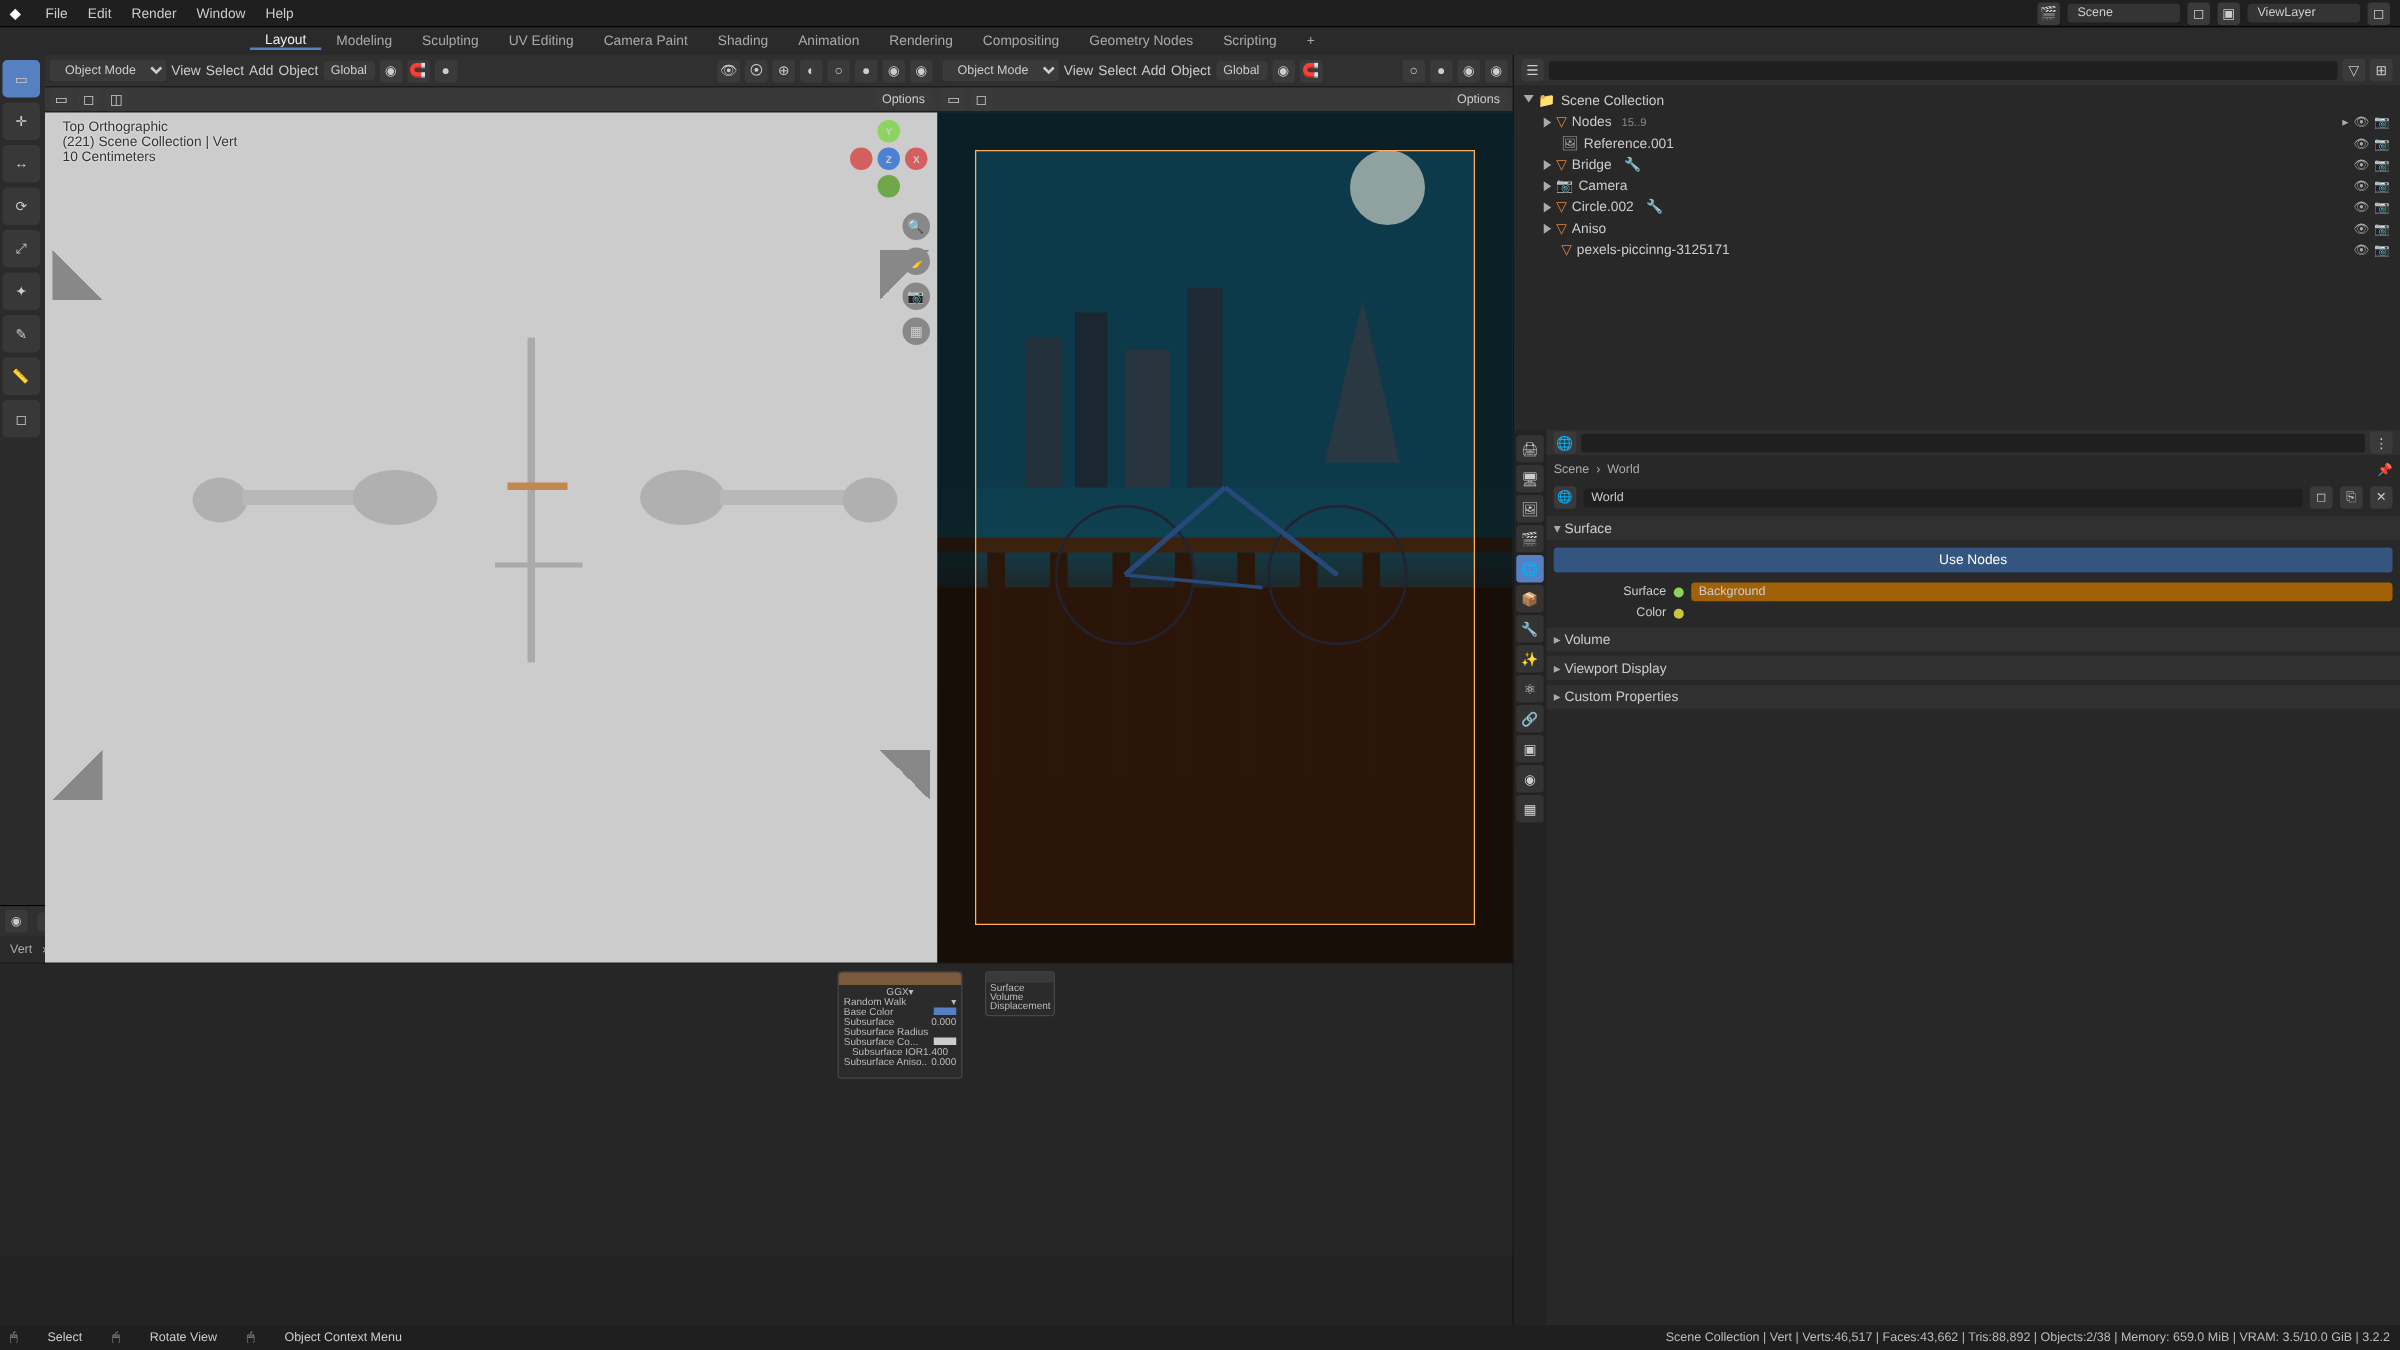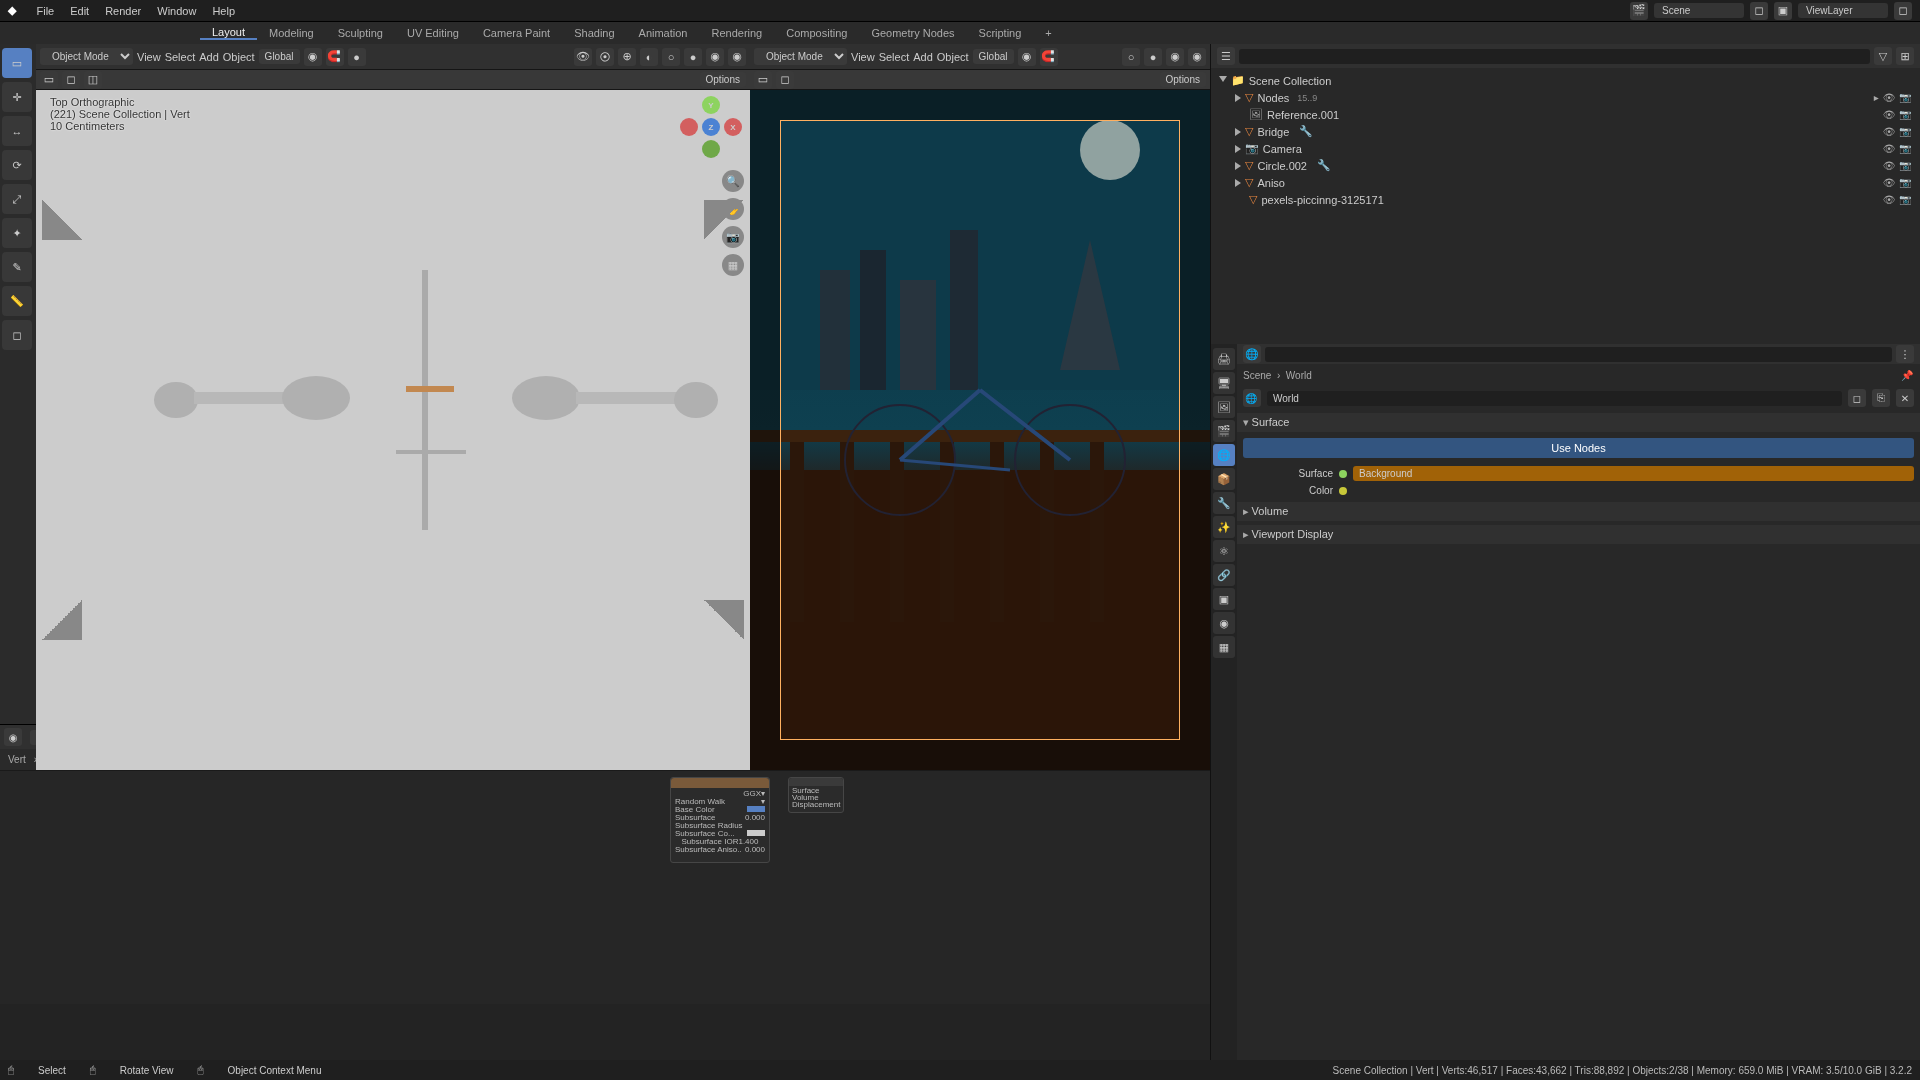--- a/index.html
+++ b/index.html
@@ -359,21 +359,21 @@
         <span>Vert</span>
         <span>›</span>
         <span class="icon-btn" style="background:none;">◉</span>
         <span>Bike base</span>
       </div>
       <div class="shader-area">
 
         <div class="shader-node" style="left:670px;top:6px;width:100px;height:86px;background:#2b2b2b;border:1px solid #464646;">
           <div style="background:#7a5a3a;height:10px;border-radius:3px 3px 0 0;"></div>
           <div style="padding:2px 4px;line-height:8px;color:#bbb;">
-            <div style="display:flex;justify-content:flex-end;">
+            <div style="display:flex;justify-content:center;">
                 <span>GGX</span>
                 <span>▾</span>
               </div>
             <div style="display:flex;justify-content:space-between;">
                 <span>Random Walk</span>
                 <span>▾</span>
               </div>
             <div style="display:flex;justify-content:space-between;">
                 <span>Base Color</span>
                 <span style="width:18px;height:6px;background:#5680c2;display:inline-block;"></span>
@@ -538,20 +538,21 @@
           <span class="label">Surface</span>
           <span style="width: 8px; height: 8px; border-radius: 50%; background: rgb(141, 211, 95);"></span>
           <span class="value">Background</span>
         </div>
         <div class="prop-row">
           <span class="label">Color</span>
           <span style="width:8px;height:8px;border-radius:50%;background:#c8c839;"></span>
         </div>
         <div class="panel-header collapsed">Volume</div>
         <div class="panel-header collapsed">Viewport Display</div>
+        <div class="panel-header collapsed">Custom Properties</div>
       </div>
     </div>
 
   </div>
 </div>
 
 <div class="status-bar">
   <span>🖱</span>
   <span>Select</span>
   <span>🖱</span>

